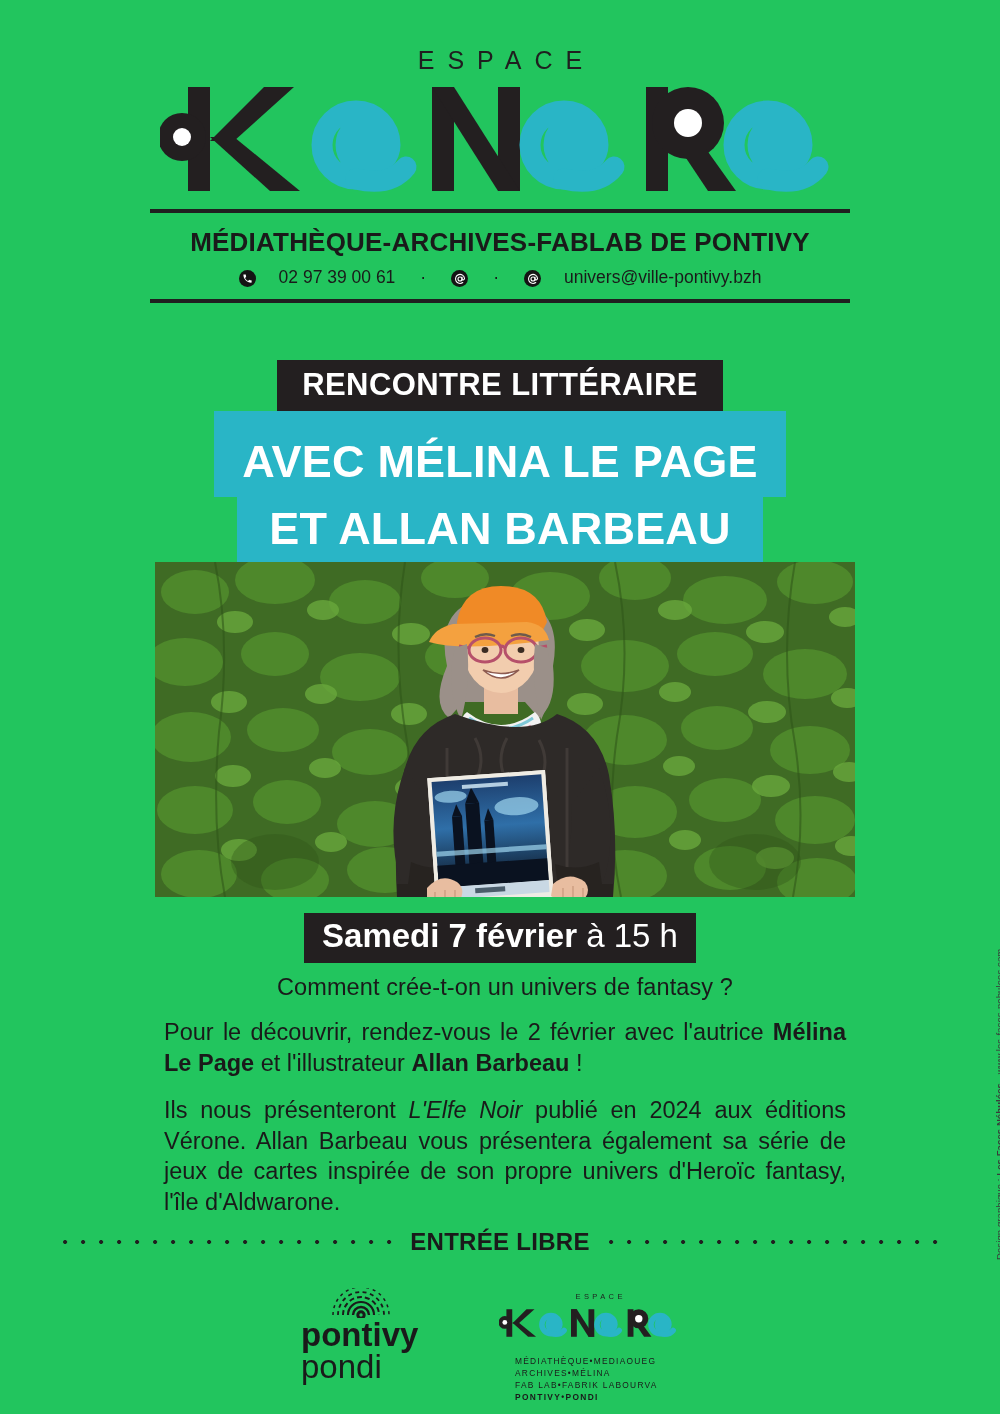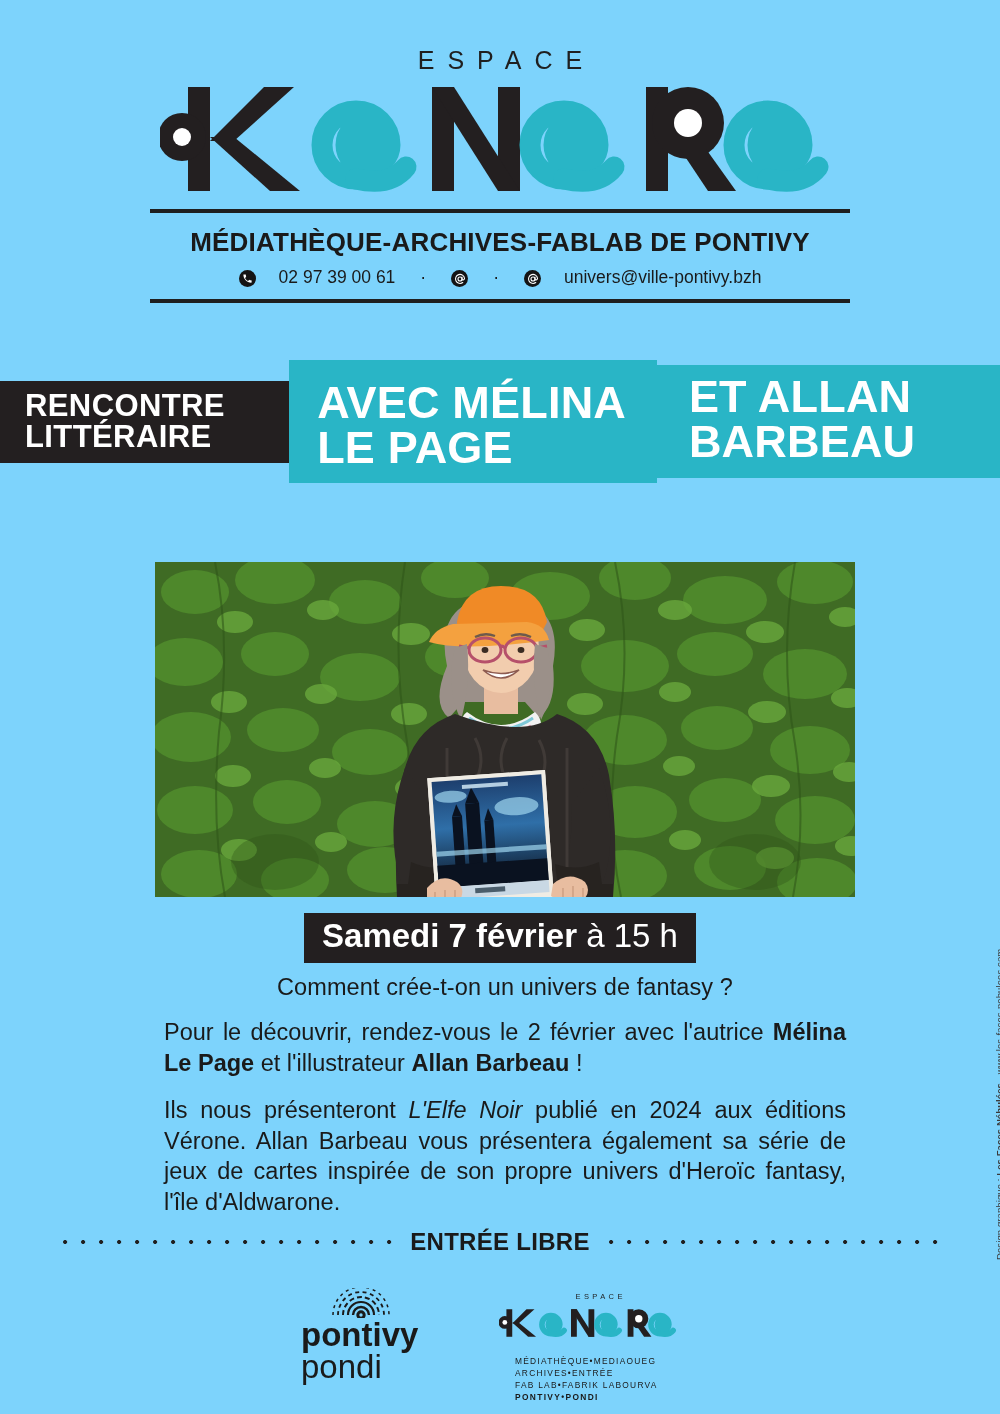--- a/index.html
+++ b/index.html
@@ -13,21 +13,21 @@
   body {
     font-family: "Liberation Sans", sans-serif;
     position: relative;
     overflow: hidden;
   }
 
   .poster {
     position: relative;
     width: 1000px;
     height: 1414px;
-    background: #7dd3fc;
+    background: #22c55e;
   }
 
   
   .header {
     position: absolute;
     left: 0; top: 0; width: 1000px;
   }
 
   .espace-word {
     text-align: center;
@@ -95,21 +95,21 @@
   }
   .mini-icon svg { display:block; }
 
   .rule-bottom { margin-top: 11px; }
 
   
   .banners {
     position: absolute;
     top: 360px; left: 0; width: 1000px;
     display: flex;
-    flex-direction: row;
+    flex-direction: column;
     align-items: center;
   }
 
   .banner-black {
     background: #231f20;
     color: #ffffff;
     font-weight: bold;
     font-size: 31px;
     letter-spacing: 0.4px;
     padding: 9px 25px 11px 25px;
@@ -117,21 +117,21 @@
   }
 
   .banner-teal {
     background: #29b5c6;
     color: #ffffff;
     font-weight: bold;
     font-size: 45px;
     letter-spacing: 0.2px;
     line-height: 1;
   }
-  .banner-teal.l1 { padding: 20px 28px 13px 28px; }
+  .banner-teal.l1 { padding: 28px 28px 13px 28px; }
   .banner-teal.l2 { padding: 9px 32px 14px 32px; margin-top: 0px; }
 
   
   .photo {
     position: absolute;
     left: 155px;
     top: 562px;
     width: 700px;
     height: 335px;
     overflow: hidden;
@@ -630,21 +630,21 @@
           <circle cx="528" cy="44" r="14" fill="#ffffff"></circle>
           <polygon points="520,70 546,70 576,112 548,112"></polygon>
         </g>
         <g>
           <path d="M608 100 a34 34 0 1 1 34 -34 a22 22 0 1 1 -22 -22 a12 12 0 1 0 12 12 a10 10 0 0 1 -10 -10" fill="none" stroke="#29b5c6" stroke-width="21" stroke-linecap="round"></path>
           <path d="M608 100 q34 8 50 -12" fill="none" stroke="#29b5c6" stroke-width="21" stroke-linecap="round"></path>
         </g>
       </svg>
       <div class="kf-sub">
         <div>MÉDIATHÈQUE•MEDIAOUEG</div>
-        <div>ARCHIVES•ENTRÉE</div>
+        <div>ARCHIVES•MÉLINA</div>
         <div>FAB LAB•FABRIK LABOURVA</div>
         <div class="bold">PONTIVY•PONDI</div>
       </div>
     </div>
   </div>
 
   <div class="credit"><span>Design graphique : </span><span class="c-bold">Les Faces Nébulées</span><span> - www.les-faces-nebulees.com</span></div>
 
 </div>
 

